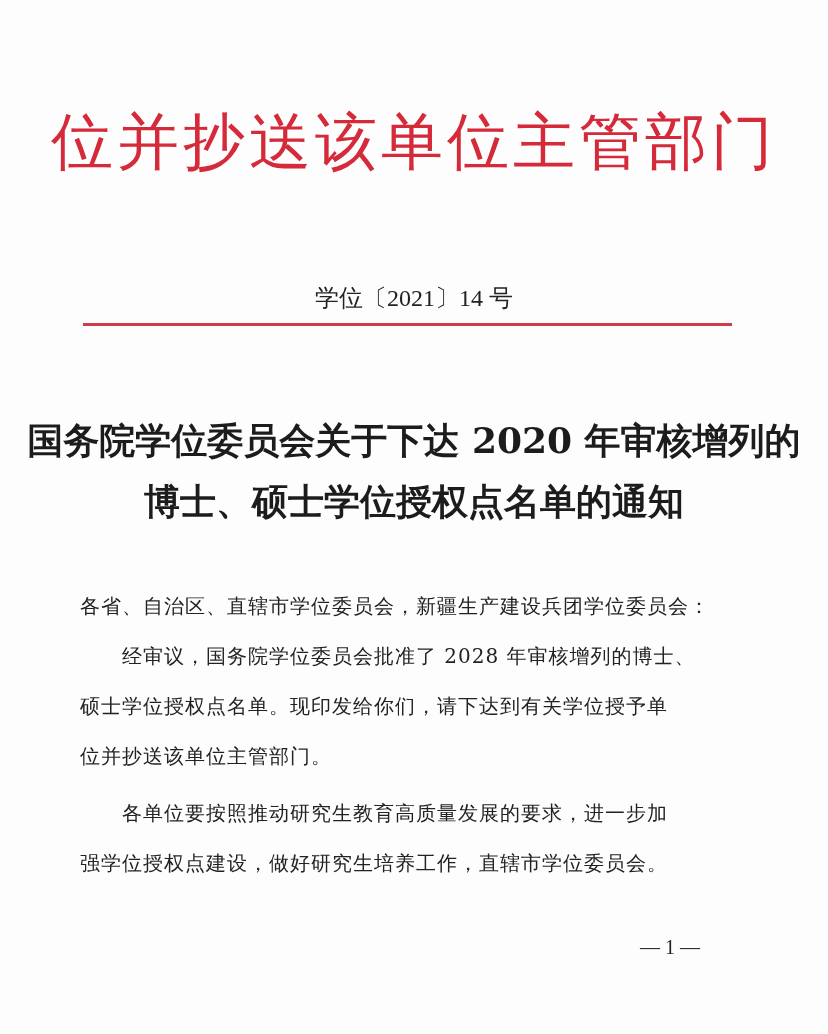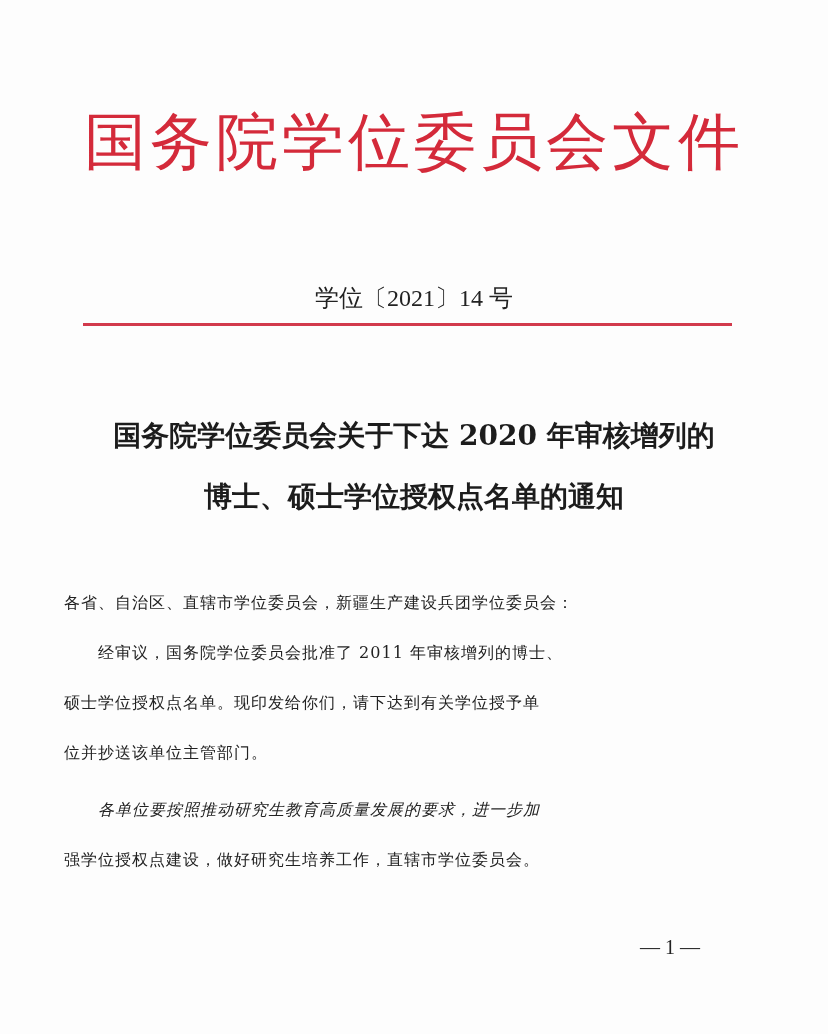--- a/index.html
+++ b/index.html
@@ -5,41 +5,41 @@
   html, body { margin:0; padding:0; background:#ffffff; }
   body { width:828px; height:1034px; position:relative; overflow:hidden; color:#1a1a1a; }
   .page { position:absolute; left:0; top:0; width:828px; height:1034px; background:#fdfdfd; }
   .masthead { position:absolute; left:0; width:828px; top:102px; text-align:center;
     font-family:"DejaVu Serif","Liberation Serif",serif; font-size:62px; color:#d42a3a;
     letter-spacing:4px; line-height:80px; }
   .docnum { position:absolute; left:0; width:828px; top:282px; text-align:center;
     font-family:"Liberation Serif","DejaVu Serif",serif; font-size:24px; color:#222; }
   .redline { position:absolute; left:83px; top:323px; width:649px; height:3px; background:#d23a4c; }
   .title { position:absolute; left:0; width:828px; text-align:center;
-    font-family:"DejaVu Serif","Liberation Serif",serif; font-size:28px; font-weight:bold; color:#1c1c1c; }
+    font-family:"DejaVu Serif","Liberation Serif",serif; font-size:36px; font-weight:bold; color:#1c1c1c; }
   .title.l1 { top:417px; }
   .title.l2 { top:478px; }
-  .body-text { position:absolute; left:64px; width:680px;
-    font-family:"DejaVu Serif","Liberation Serif",serif; font-size:16px; color:#222; letter-spacing:1px; }
+  .body-text { position:absolute; left:80px; width:680px;
+    font-family:"DejaVu Serif","Liberation Serif",serif; font-size:20px; color:#222; letter-spacing:1px; }
   .pn { position:absolute; left:640px; top:936px; font-family:"Liberation Serif",serif; font-size:20px; color:#222; }
 </style>
 </head>
 <body>
 
 <div class="page">
-  <div class="masthead">国务院学位委员会文件</div>
+  <div class="masthead">位并抄送该单位主管部门</div>
   <div class="docnum">学位〔2021〕14 号</div>
   <div class="redline"></div>
 
   <div class="title l1">国务院学位委员会关于下达 2020 年审核增列的</div>
   <div class="title l2">博士、硕士学位授权点名单的通知</div>
 
   <div class="body-text" style="top:593px;">各省、自治区、直辖市学位委员会，新疆生产建设兵团学位委员会：</div>
 
-  <div class="body-text" style="top:643px;">　　经审议，国务院学位委员会批准了 2011 年审核增列的博士、</div>
+  <div class="body-text" style="top:643px;">　　经审议，国务院学位委员会批准了 2028 年审核增列的博士、</div>
   <div class="body-text" style="top:743px;">位并抄送该单位主管部门。</div>
   <div class="body-text" style="top:693px;">硕士学位授权点名单。现印发给你们，请下达到有关学位授予单</div>
 
-  <div class="body-text" style="top:800px;font-style:italic;">　　各单位要按照推动研究生教育高质量发展的要求，进一步加</div>
+  <div class="body-text" style="top:800px;">　　各单位要按照推动研究生教育高质量发展的要求，进一步加</div>
   <div class="body-text" style="top:850px;">强学位授权点建设，做好研究生培养工作，直辖市学位委员会。</div>
 
   <div class="pn">— 1 —</div>
 </div>
 
 </body></html>

